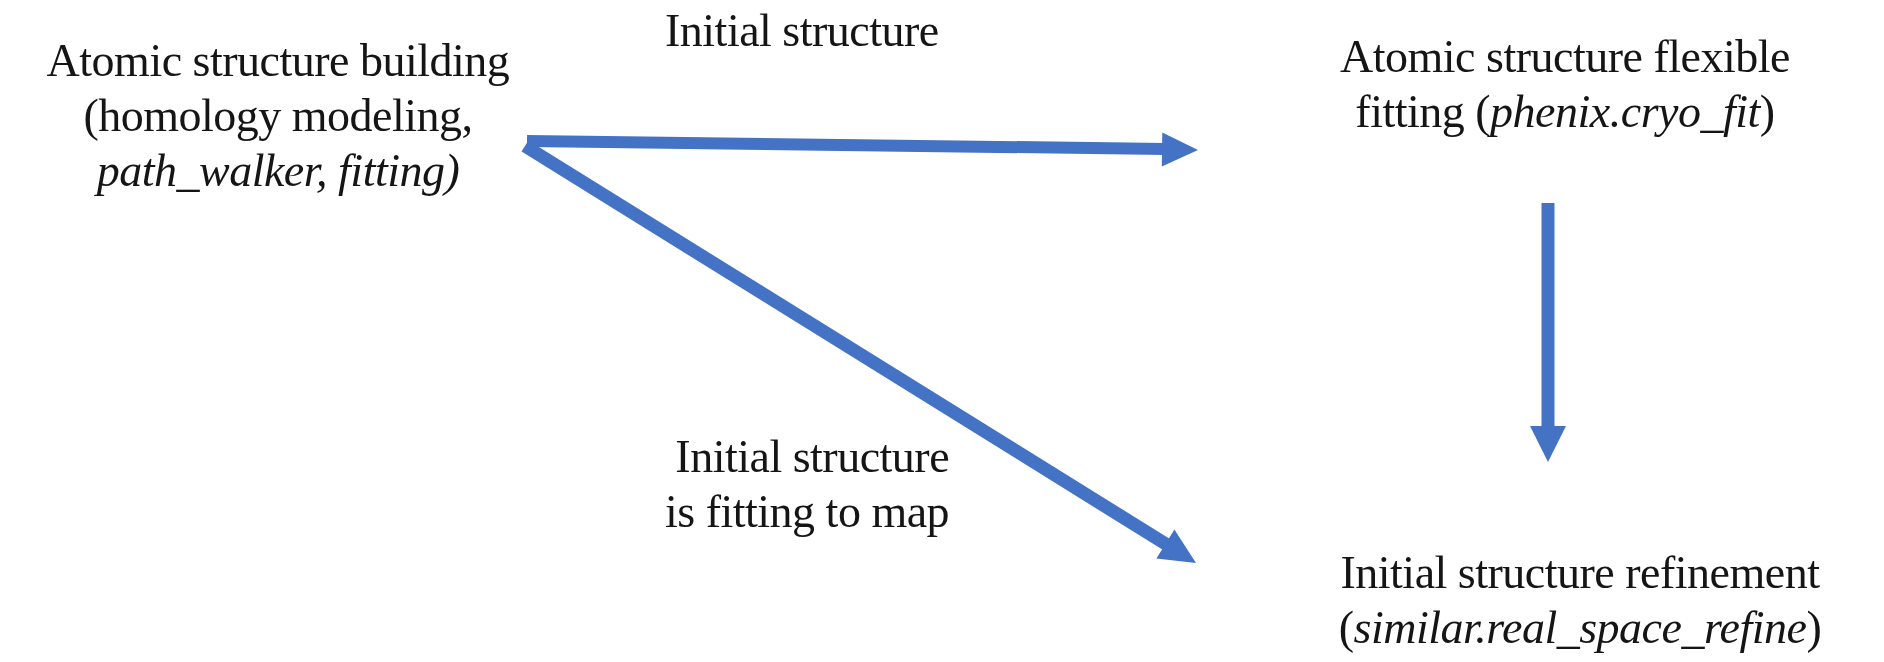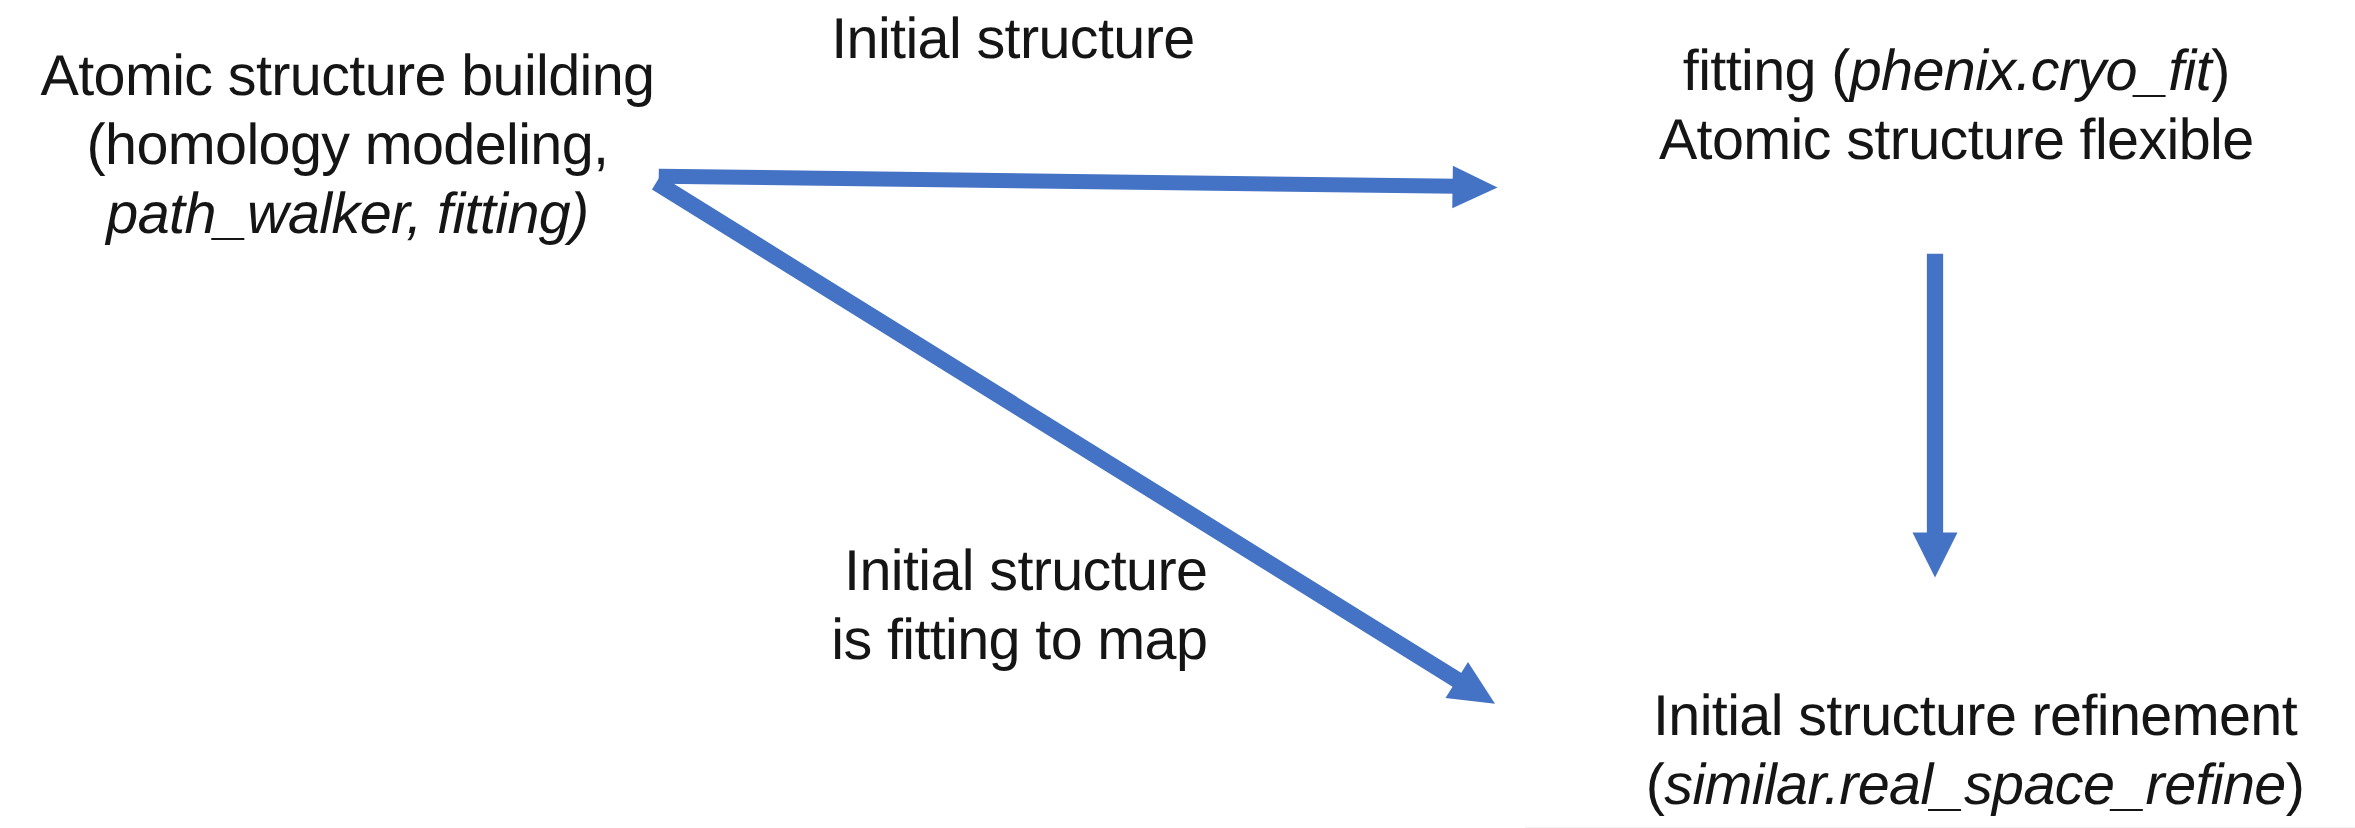--- a/index.html
+++ b/index.html
@@ -7,21 +7,21 @@
     --text:#151515;
     --bg:#ffffff;
   }
   *{margin:0;padding:0;box-sizing:border-box;}
   html,body{background:#e8e8e8;}
   .canvas{
     position:relative;
     width:1884px;height:662px;
     background:var(--bg);
     overflow:hidden;
-    font-family:Liberation Sans, sans-serif;
+    font-family:Liberation Serif, serif;
     color:var(--text);
   }
   .tblock{
     position:absolute;
     font-size:46px;
     line-height:55px;
     letter-spacing:-0.5px;
     white-space:nowrap;
   }
   .tblock .it{font-style:italic;}
@@ -58,22 +58,22 @@
       <div class="line"><span>Atomic structure building</span></div>
       <div class="line"><span>(homology modeling,</span></div>
       <div class="line"><span class="it">path_walker, fitting)</span></div>
     </div>
 
   <div class="tblock left" style="left:665px;top:3px;">
       <div class="line"><span>Initial structure</span></div>
     </div>
 
   <div class="tblock center" style="left:1295px;top:29px;width:540px;">
+      <div class="line"><span>Atomic structure flexible</span></div>
       <div class="line"><span>fitting (</span><span class="it">phenix.cryo_fit</span><span>)</span></div>
-      <div class="line"><span>Atomic structure flexible</span></div>
     </div>
 
   <div class="tblock left" style="left:665px;top:429px;">
       <div class="line"><span>Initial structure</span></div>
       <div class="line"><span>is fitting to map</span></div>
     </div>
 
   <div class="tblock center" style="left:1270px;top:545px;width:620px;">
       <div class="line"><span>Initial structure refinement</span></div>
       <div class="line"><span>(</span><span class="it">similar.real_space_refine</span><span>)</span></div>

